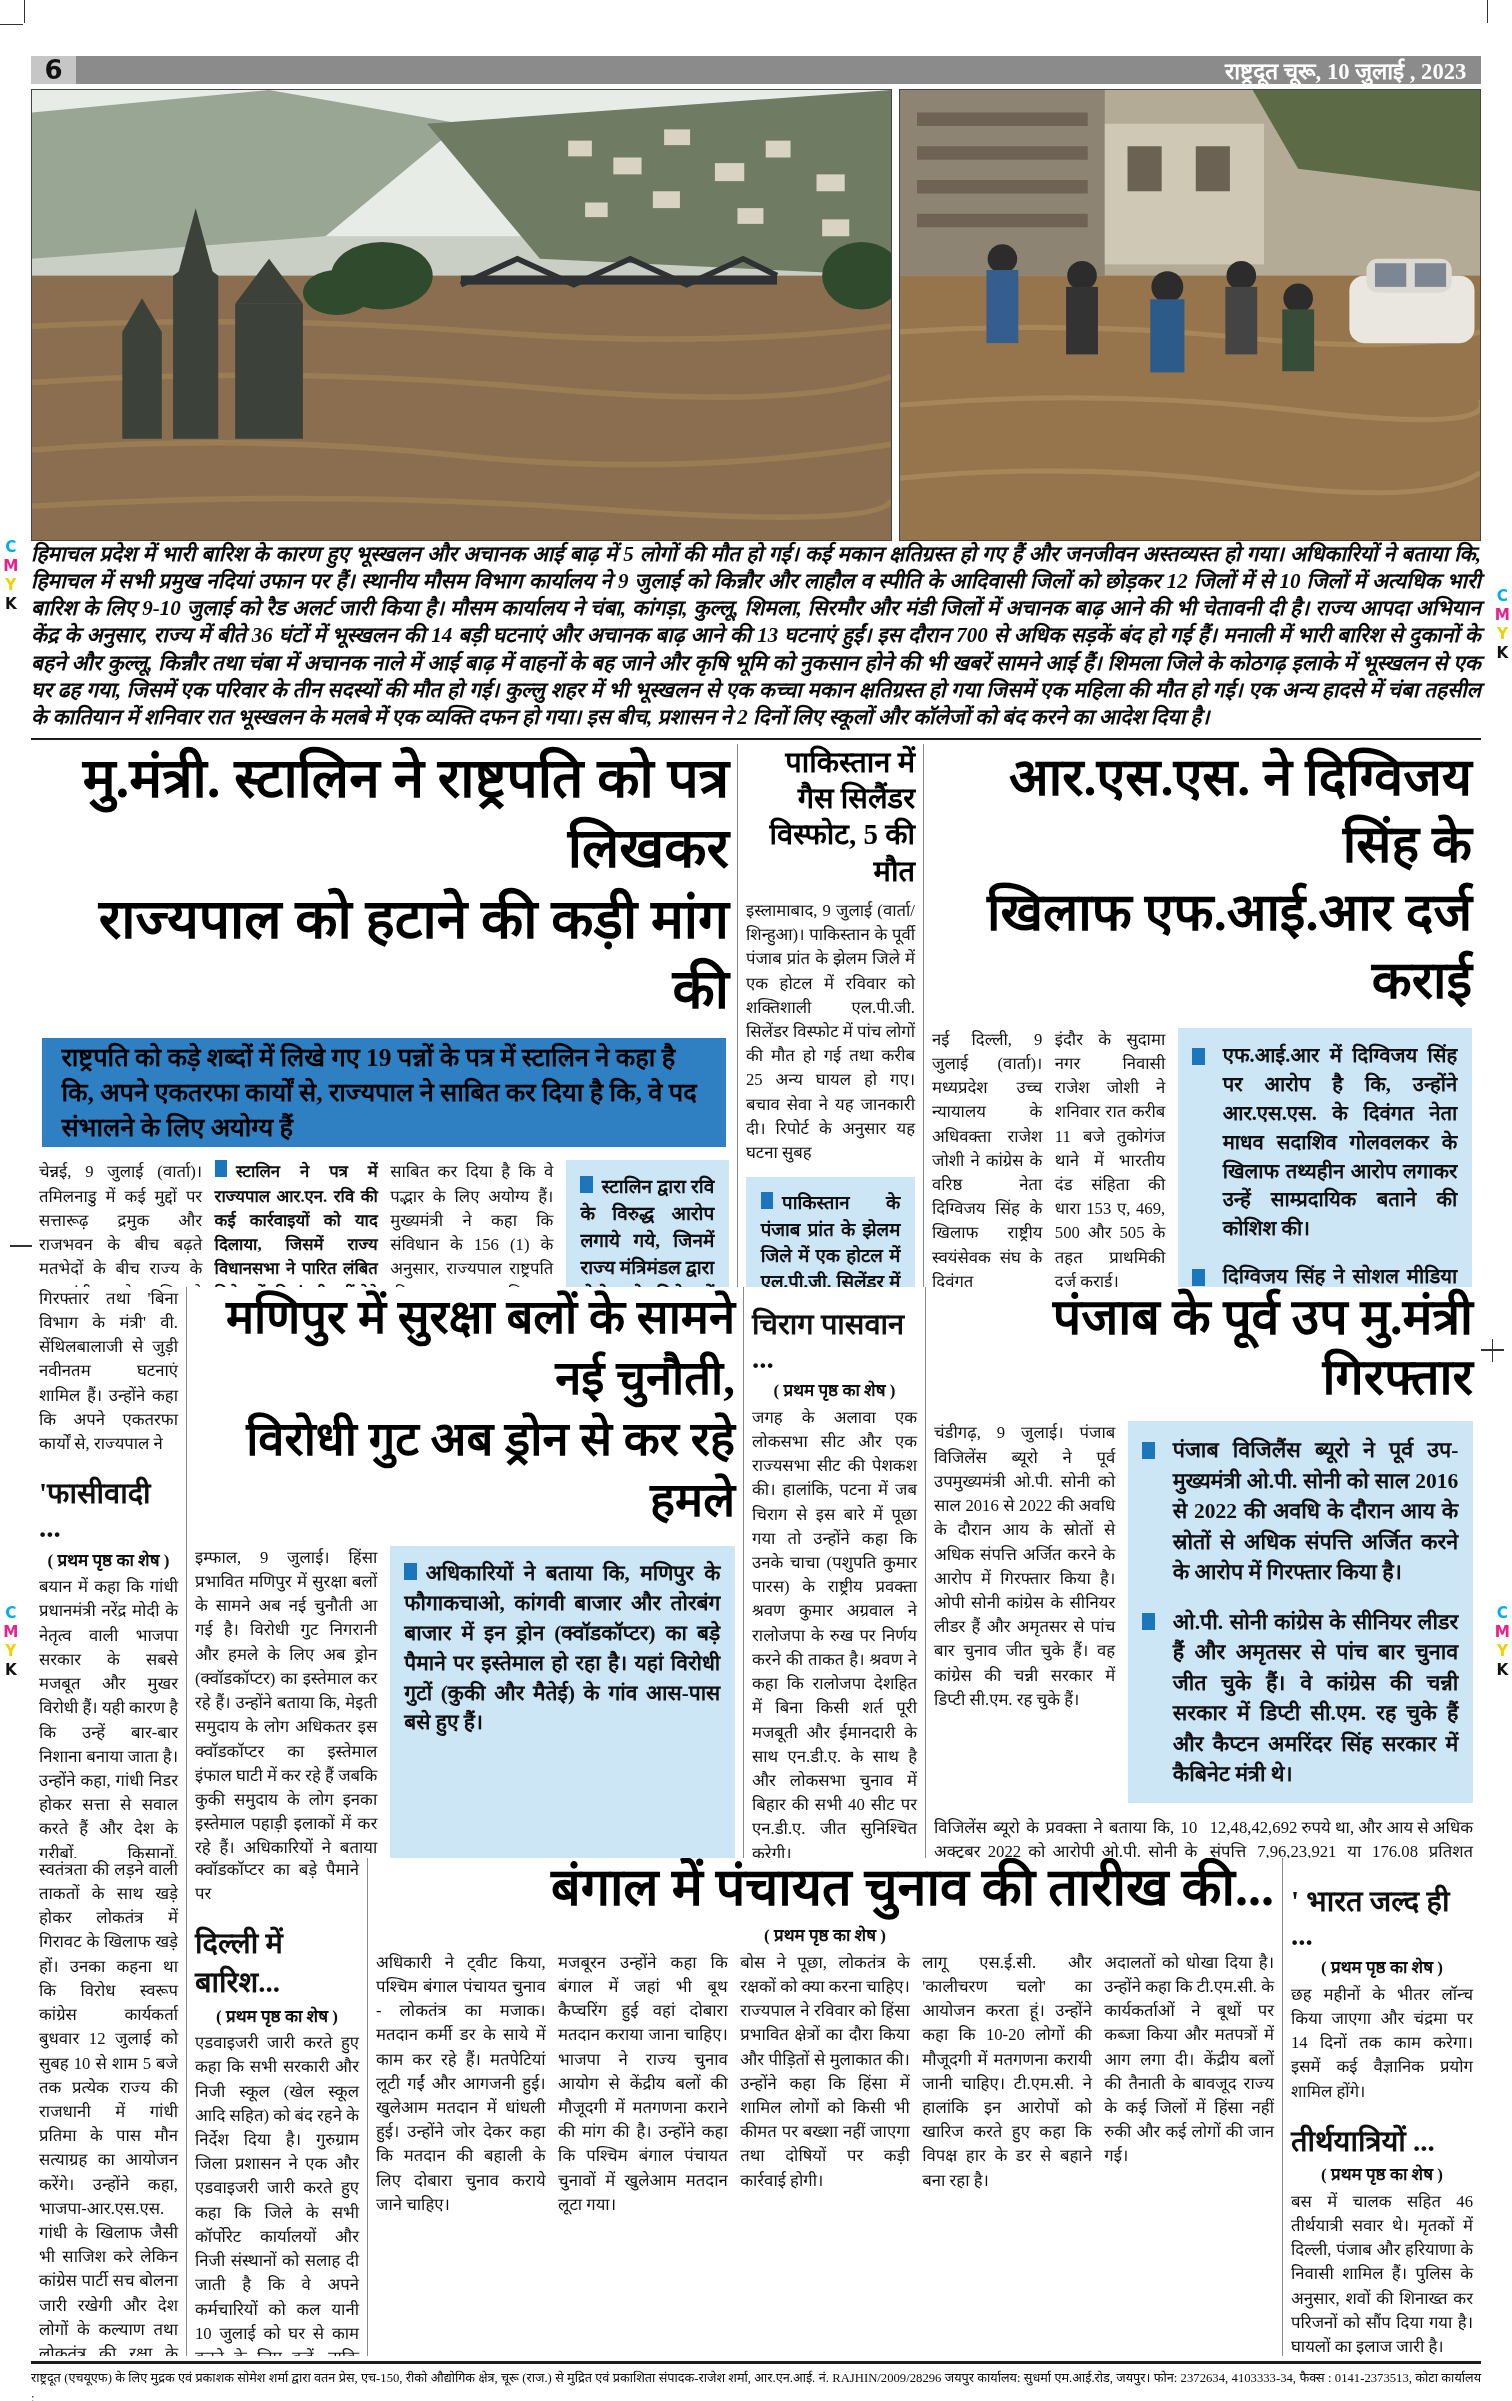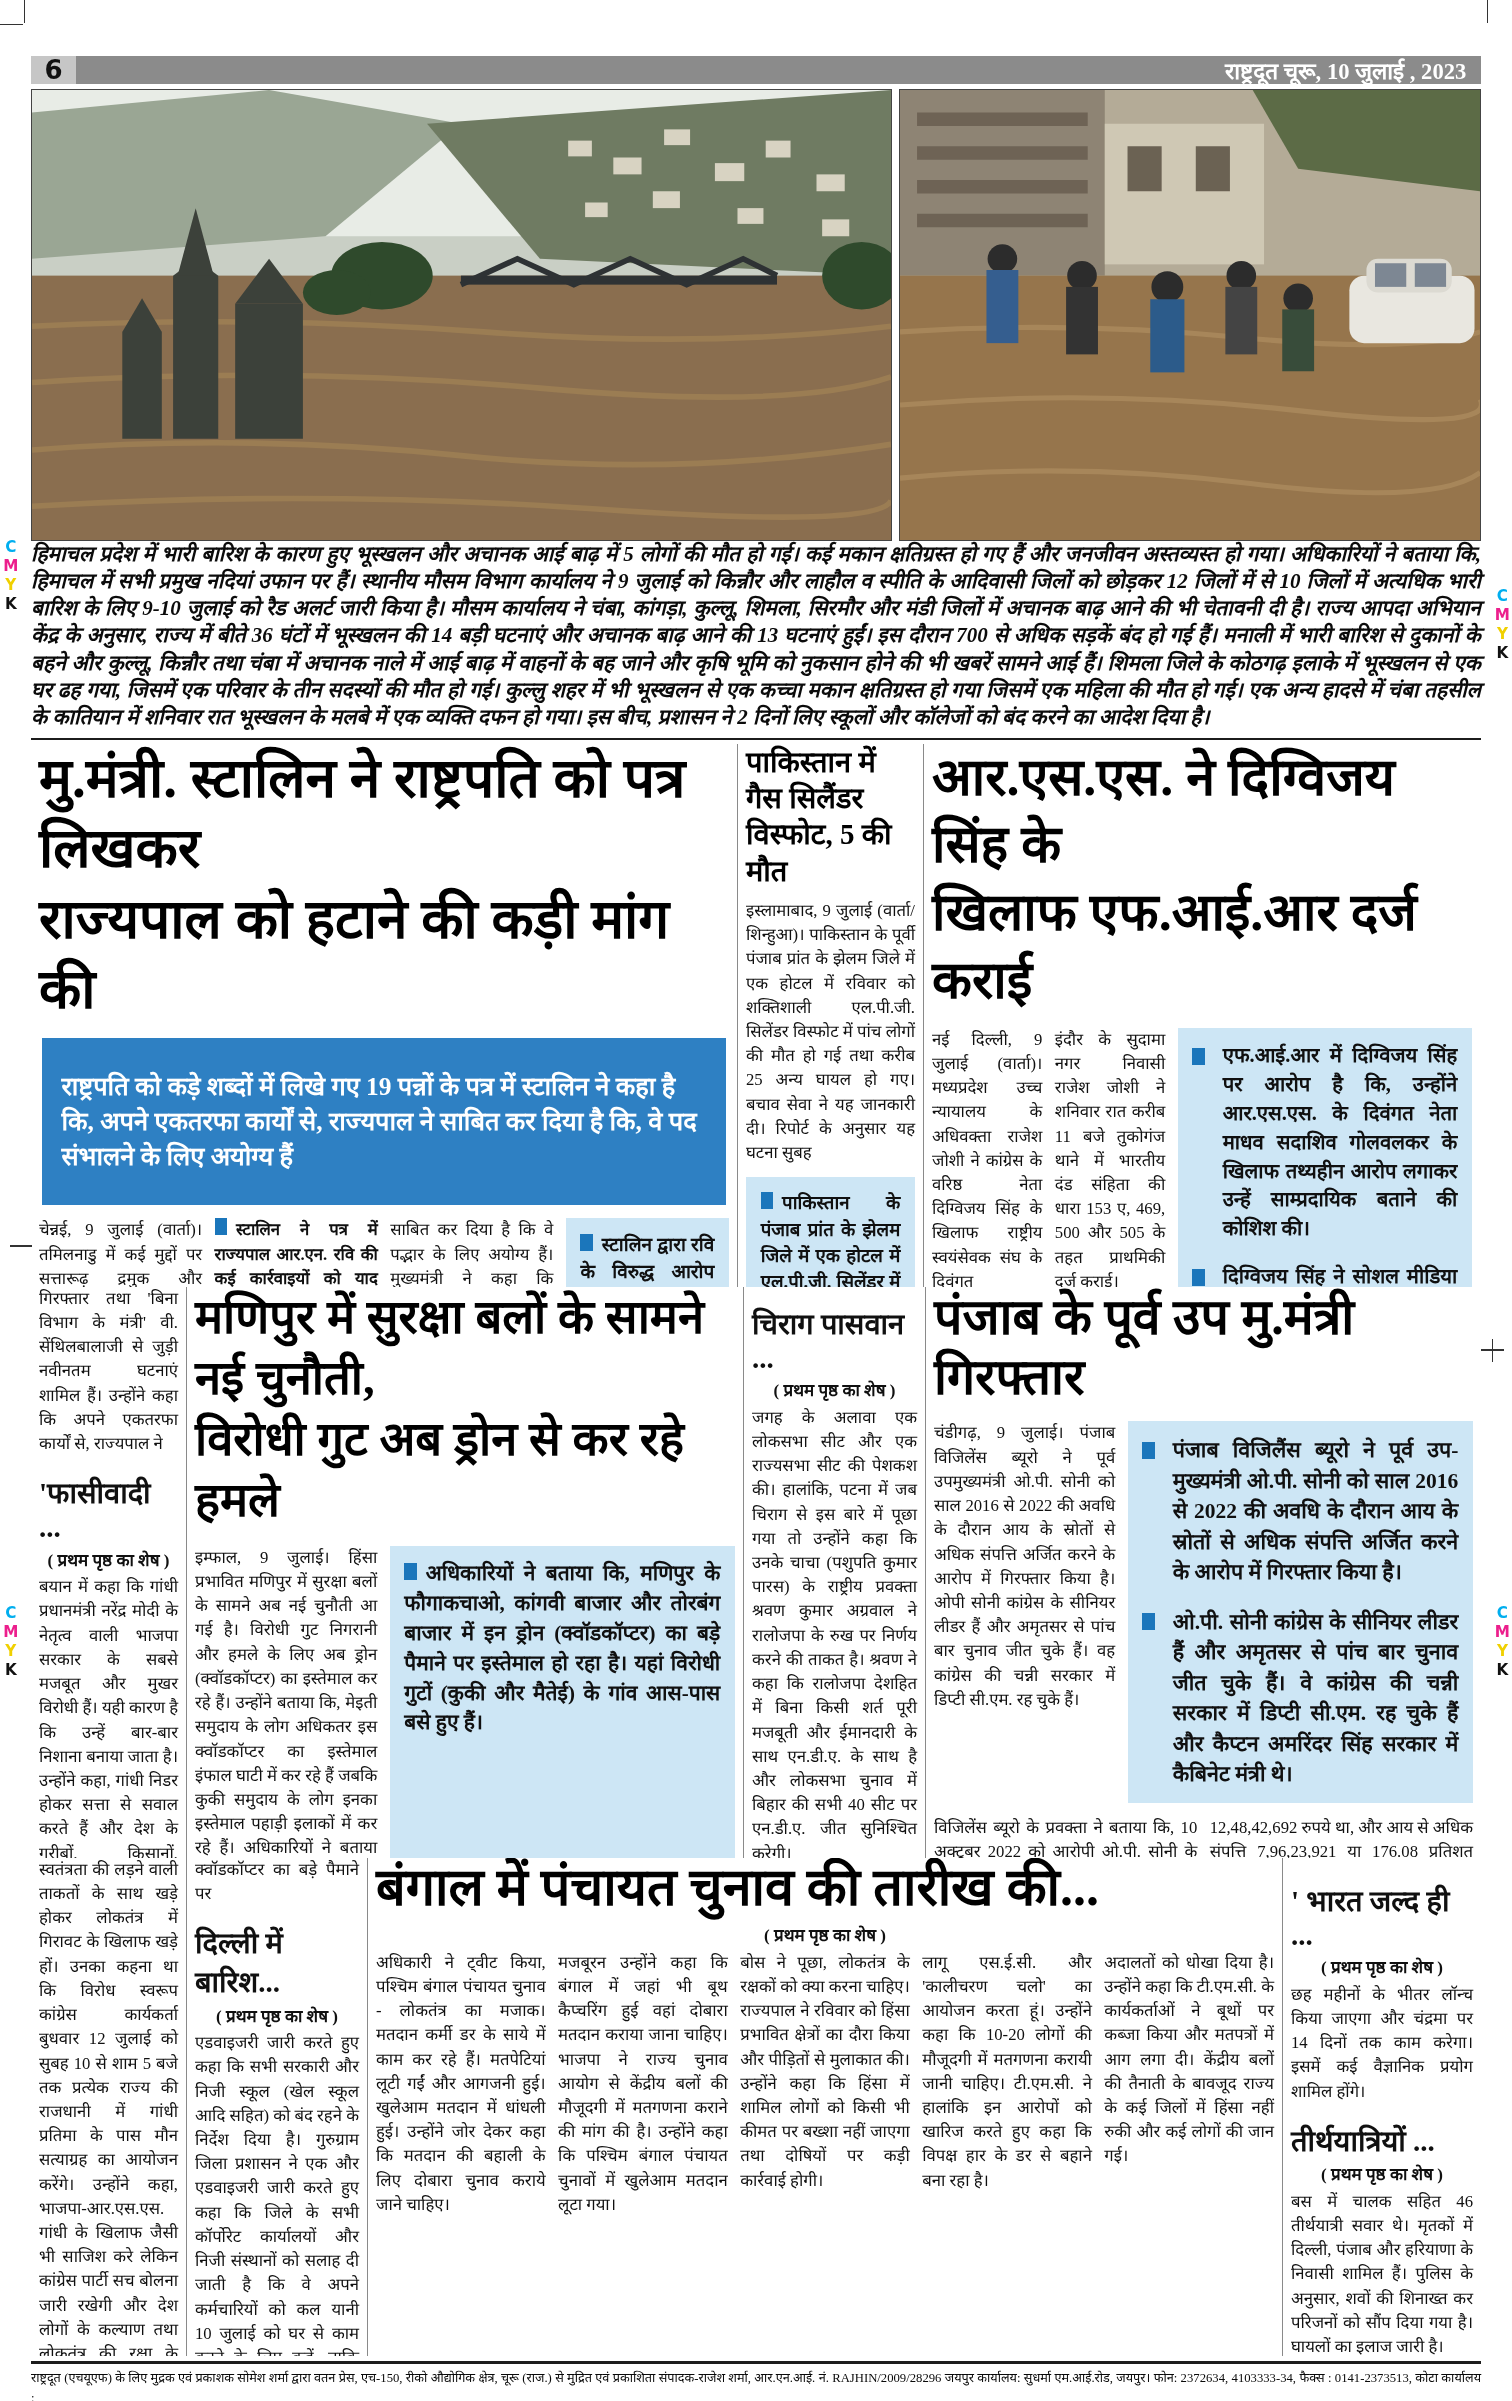--- a/index.html
+++ b/index.html
@@ -31,30 +31,30 @@
   .band>.cell{padding:0 8px;overflow:hidden;}
   .band>.cell+.cell{border-left:0.6px solid #8a8a8a;}
   .bandA{grid-template-columns:706px 186px 557px;height:543px;margin-top:3.4px;}
   .bandB{grid-template-columns:155px 557px 182px 556px;height:571px;}
   .bandC{grid-template-columns:155px 181px 915px 199px;height:498px;}
 
   .body-txt{font-size:16.7px;line-height:1.45;text-align:justify;}
   .cols{display:flex;gap:12.4px;}
   .cols>div{flex:1;min-width:0;}
 
-  h1.headline{font-weight:bold;text-align:left;margin:0;color:#000;}
+  h1.headline{font-weight:bold;text-align:right;margin:0;color:#000;}
   .h-stalin{font-size:55px;line-height:1.28;margin-top:5.6px;}
   .h-rss{font-size:52px;line-height:1.30;margin-top:8px;}
   .h-pak{font-size:29px;line-height:1.25;margin-top:12.4px;}
   .h-manipur{font-size:47px;line-height:1.30;margin-top:14.7px;}
   .h-punjab{font-size:50px;line-height:1.2;margin-top:17px;}
   .h-bengal{font-size:52px;line-height:1.15;margin-top:14.7px;}
 
-  .standfirst{background:#2e80c3;color:#ffffff;font-weight:bold;font-size:25.4px;line-height:1.38;
-              padding:31px 19px;margin:12.4px 3.4px 13.6px 3.4px;}
+  .standfirst{background:#2e80c3;color:#000000;font-weight:bold;font-size:25.4px;line-height:1.38;
+              padding:2px 19px;margin:12.4px 3.4px 13.6px 3.4px;}
   .bluebox{background:#cde6f5;padding:13.6px 14.7px;font-weight:bold;font-size:22.6px;line-height:1.42;
            text-align:justify;}
   .bullet-sq{display:inline-block;width:12.4px;height:17px;background:#1b76bb;margin-right:9px;}
   .boldlead{font-weight:bold;}
   .bullet-item{display:flex;gap:9px;margin-bottom:19px;}
   .bullet-item:last-child{margin-bottom:0;}
   .bullet-item .bullet-sq{flex:0 0 12.4px;margin-top:6.8px;}
 
   .sec-head{font-size:29px;font-weight:bold;margin:16px 0 3.4px 0;}
   .sec-cont{font-size:17px;font-weight:bold;text-align:center;margin-bottom:4.5px;}

